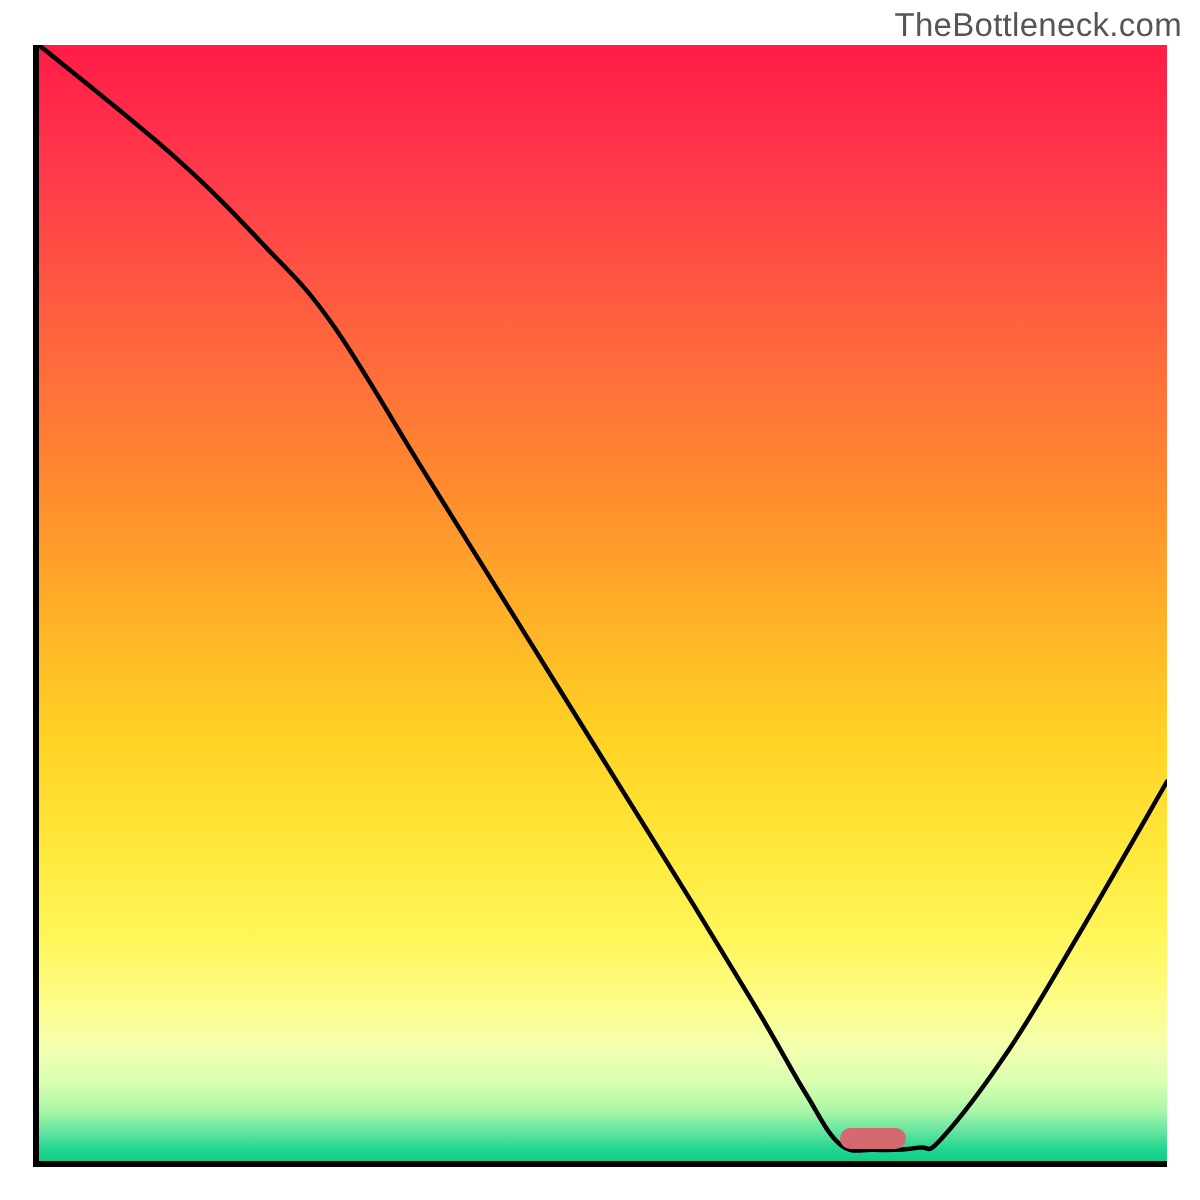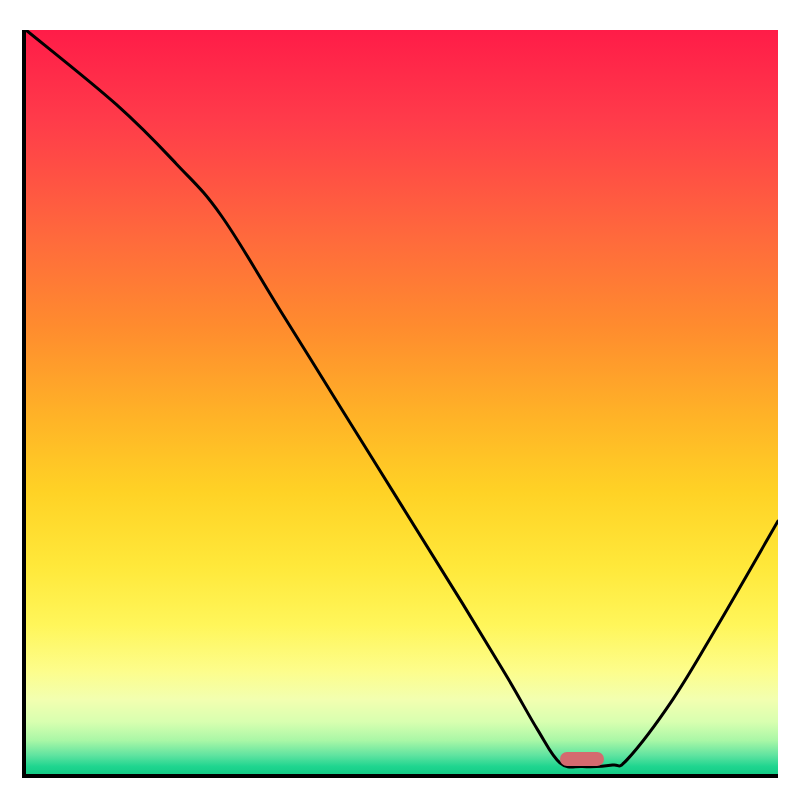--- a/index.html
+++ b/index.html
@@ -85,20 +85,21 @@
     background: #d46a6f;
     z-index: 40;
     transform: translate(-50%, -50%);
   }
 </style>
 </head>
 <body>
 
 <div class="container">
 
+  <div class="watermark">TheBottleneck.com</div>
 
   <div class="frame">
     <div class="plot-area">
 
       <div class="gradient"></div>
 
       <svg class="curve-svg" viewBox="0 0 752 744" preserveAspectRatio="none">
         <path id="curve-path" fill="none" stroke-width="3" stroke-linecap="round" stroke="#000000" d="M 0.00 0.00 C 16.24 13.39, 63.17 50.29, 90.24 74.40 C 117.31 98.51, 131.45 113.83, 150.40 133.92 C 169.35 154.01, 176.57 159.22, 195.52 186.00 C 214.47 212.78, 234.02 247.90, 255.68 282.72 C 277.34 317.54, 294.18 344.62, 315.84 379.44 C 337.50 414.26, 354.34 441.34, 376.00 476.16 C 397.66 510.98, 417.21 542.08, 436.16 572.88 C 455.11 603.68, 467.74 624.51, 481.28 647.28 C 494.82 670.05, 501.88 683.96, 511.36 699.36 C 520.84 714.76, 525.80 726.14, 533.92 732.84 C 542.04 739.54, 547.00 736.16, 556.48 736.56 C 565.96 736.96, 578.44 736.41, 586.56 735.07 C 594.68 733.73, 590.77 740.90, 601.60 729.12 C 612.43 717.34, 630.48 693.71, 646.72 669.60 C 662.96 645.49, 672.89 627.34, 691.84 595.20 C 710.79 563.06, 741.17 509.79, 752.00 491.04"></path>
       </svg>
 

